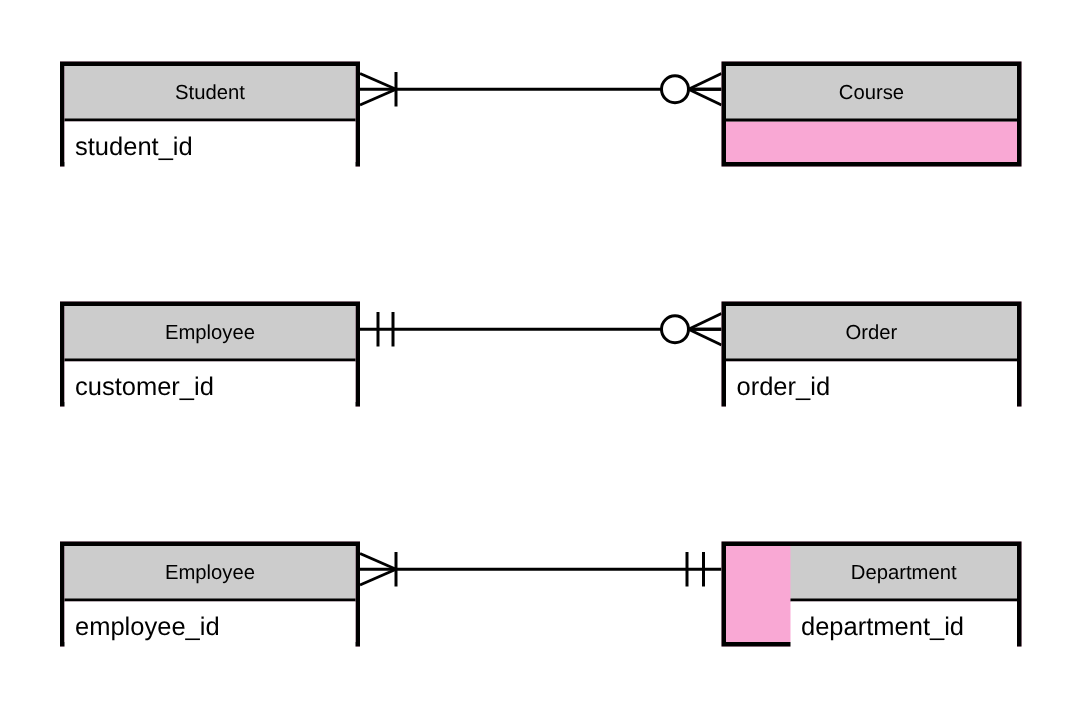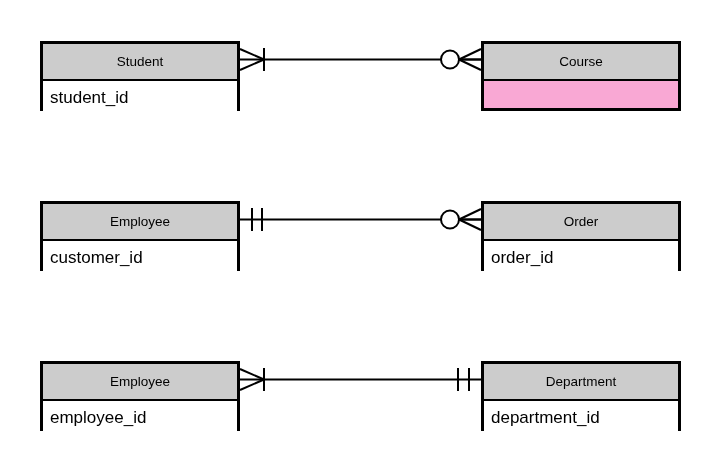--- a/index.html
+++ b/index.html
@@ -130,18 +130,18 @@
         <line x1="24" y1="7" x2="24" y2="30" stroke="#000" stroke-width="2"></line>
       </g>
 
       <g>
         <line x1="218" y1="7" x2="218" y2="30" stroke="#000" stroke-width="2"></line>
         <line x1="229" y1="7" x2="229" y2="30" stroke="#000" stroke-width="2"></line>
       </g>
     </svg>
   </div>
 
-  <div class="entity" style="left:481px; top:361px; width:200px; height:70px;">
+  <div class="entity" style="left:481px; top:361px; width:200px; height:70px;padding-left:43px;">
     <div class="entity-header">Department</div>
     <div class="entity-body">department_id</div>
   </div>
 
 </div>
 
 </body></html>

